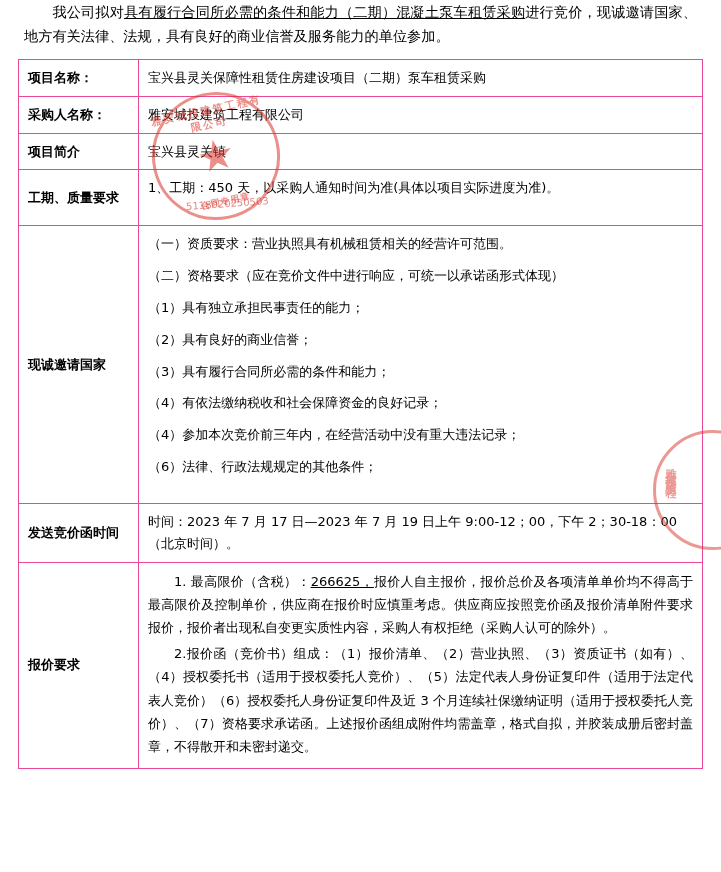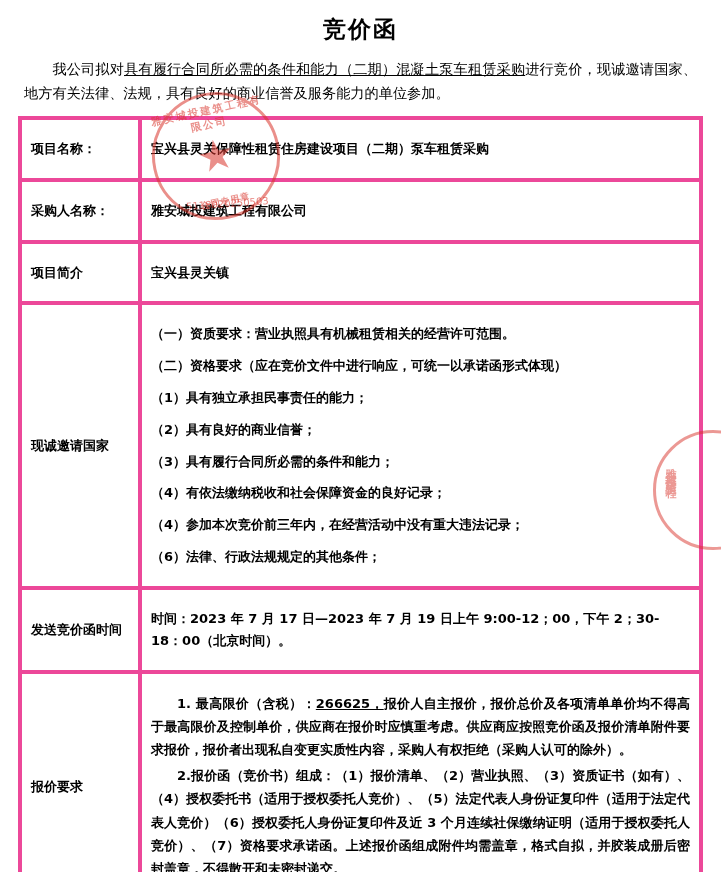--- a/index.html
+++ b/index.html
@@ -37,40 +37,40 @@
   .intro .u { text-decoration: underline; }
 
   table.main {
     width: 100%;
     border-collapse: collapse;
     font-size: 13px;
     position: relative;
     z-index: 2;
   }
   table.main td {
-    border: 4px solid #ec4899;
-    padding: 18px 9px;
+    border: 1px solid #ec4899;
+    padding: 7px 9px;
     vertical-align: middle;
     line-height: 1.68;
   }
   td.label {
     width: 120px;
     font-weight: bold;
     text-align: left;
     vertical-align: middle;
   }
-  td.val { text-align: left; font-weight: bold; }
+  td.val { text-align: left; }
   .nowrapcell { white-space: nowrap; }
   .label-2line { line-height: 2.0; }
 
   .req-list p {
     margin: 0 0 10px 0;
     text-indent: 0;
   }
-  .req-list p:last-child { margin-bottom: 0; }
+  .req-list p:last-child { margin-bottom: 18px; }
 
   .quote-para {
     margin: 0 0 2px 0;
     text-align: justify;
     line-height: 1.8;
     text-indent: 2em;
   }
   .quote-para .u { text-decoration: underline; }
 
   .time-cell { line-height: 1.8; }
@@ -142,37 +142,40 @@
     <div class="arc-top">雅安城投建筑工程有限公司</div>
     <div class="star">★</div>
     <div class="arc-bottom">合同专用章</div>
   </div>
   <div class="seal-num">5118020250503</div>
 
   <div class="seal seal-right">
     <div class="arc-top">雅安城投建筑工程</div>
   </div>
 
-  <h1 class="doc-title">竞价函</h1>
 
   <p class="intro"><span>我公司拟对</span><span class="u">具有履行合同所必需的条件和能力（二期）混凝土泵车租赁采购</span><span>进行竞价，现诚邀请国家、地方有关法律、法规，具有良好的商业信誉及服务能力的单位参加。</span></p>
 
   <table class="main">
     <tbody>
         <tr>
       <td class="label nowrapcell">项目名称：</td>
       <td class="val" colspan="3">宝兴县灵关保障性租赁住房建设项目（二期）泵车租赁采购</td>
     </tr>
     <tr>
       <td class="label nowrapcell">采购人名称：</td>
       <td class="val" colspan="3">雅安城投建筑工程有限公司</td>
     </tr>
     <tr>
       <td class="label">项目简介</td>
       <td class="val" colspan="3">宝兴县灵关镇</td>
+    </tr>
+    <tr>
+      <td class="label label-2line" style="height:56px">工期、质量要求</td>
+      <td class="val" colspan="3" style="vertical-align:top">1、工期：450 天，以采购人通知时间为准(具体以项目实际进度为准)。</td>
     </tr>
     <tr>
       <td class="label label-2line">现诚邀请国家</td>
       <td class="val req-list" colspan="3">
         <p>（一）资质要求：营业执照具有机械租赁相关的经营许可范围。</p>
         <p>（二）资格要求（应在竞价文件中进行响应，可统一以承诺函形式体现）</p>
         <p>（1）具有独立承担民事责任的能力；</p>
         <p>（2）具有良好的商业信誉；</p>
         <p>（3）具有履行合同所必需的条件和能力；</p>
         <p>（4）有依法缴纳税收和社会保障资金的良好记录；</p>

